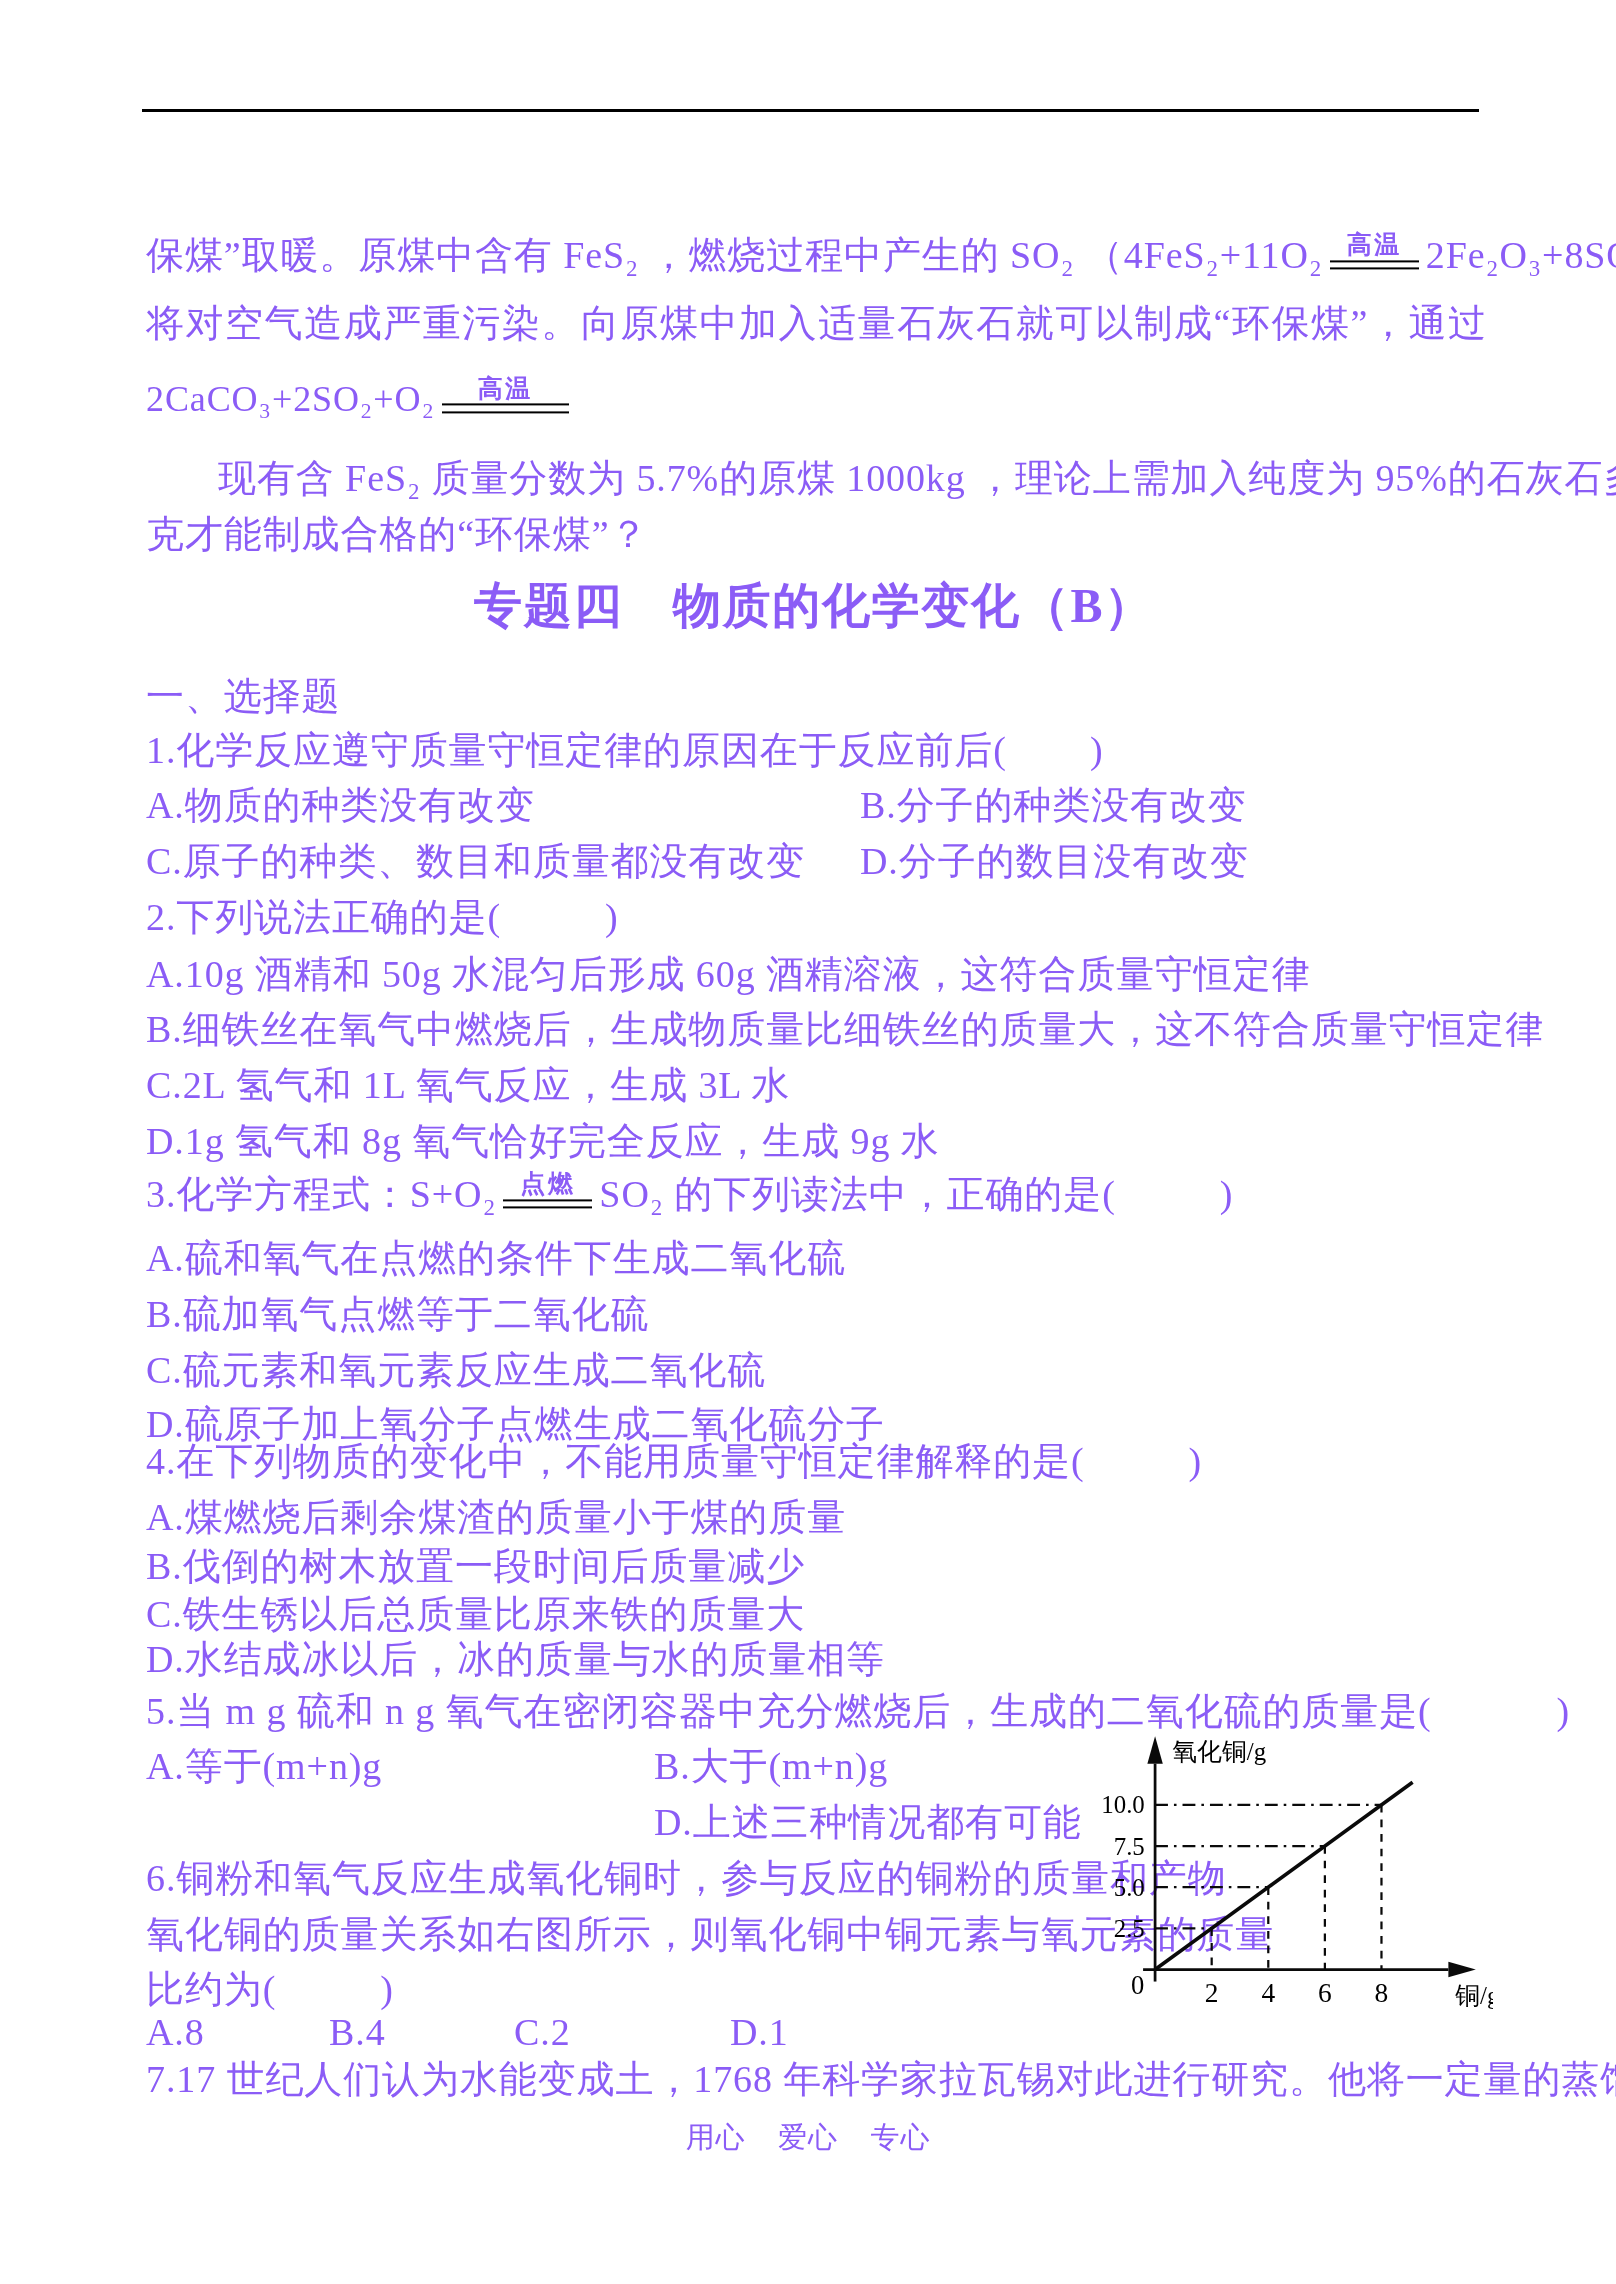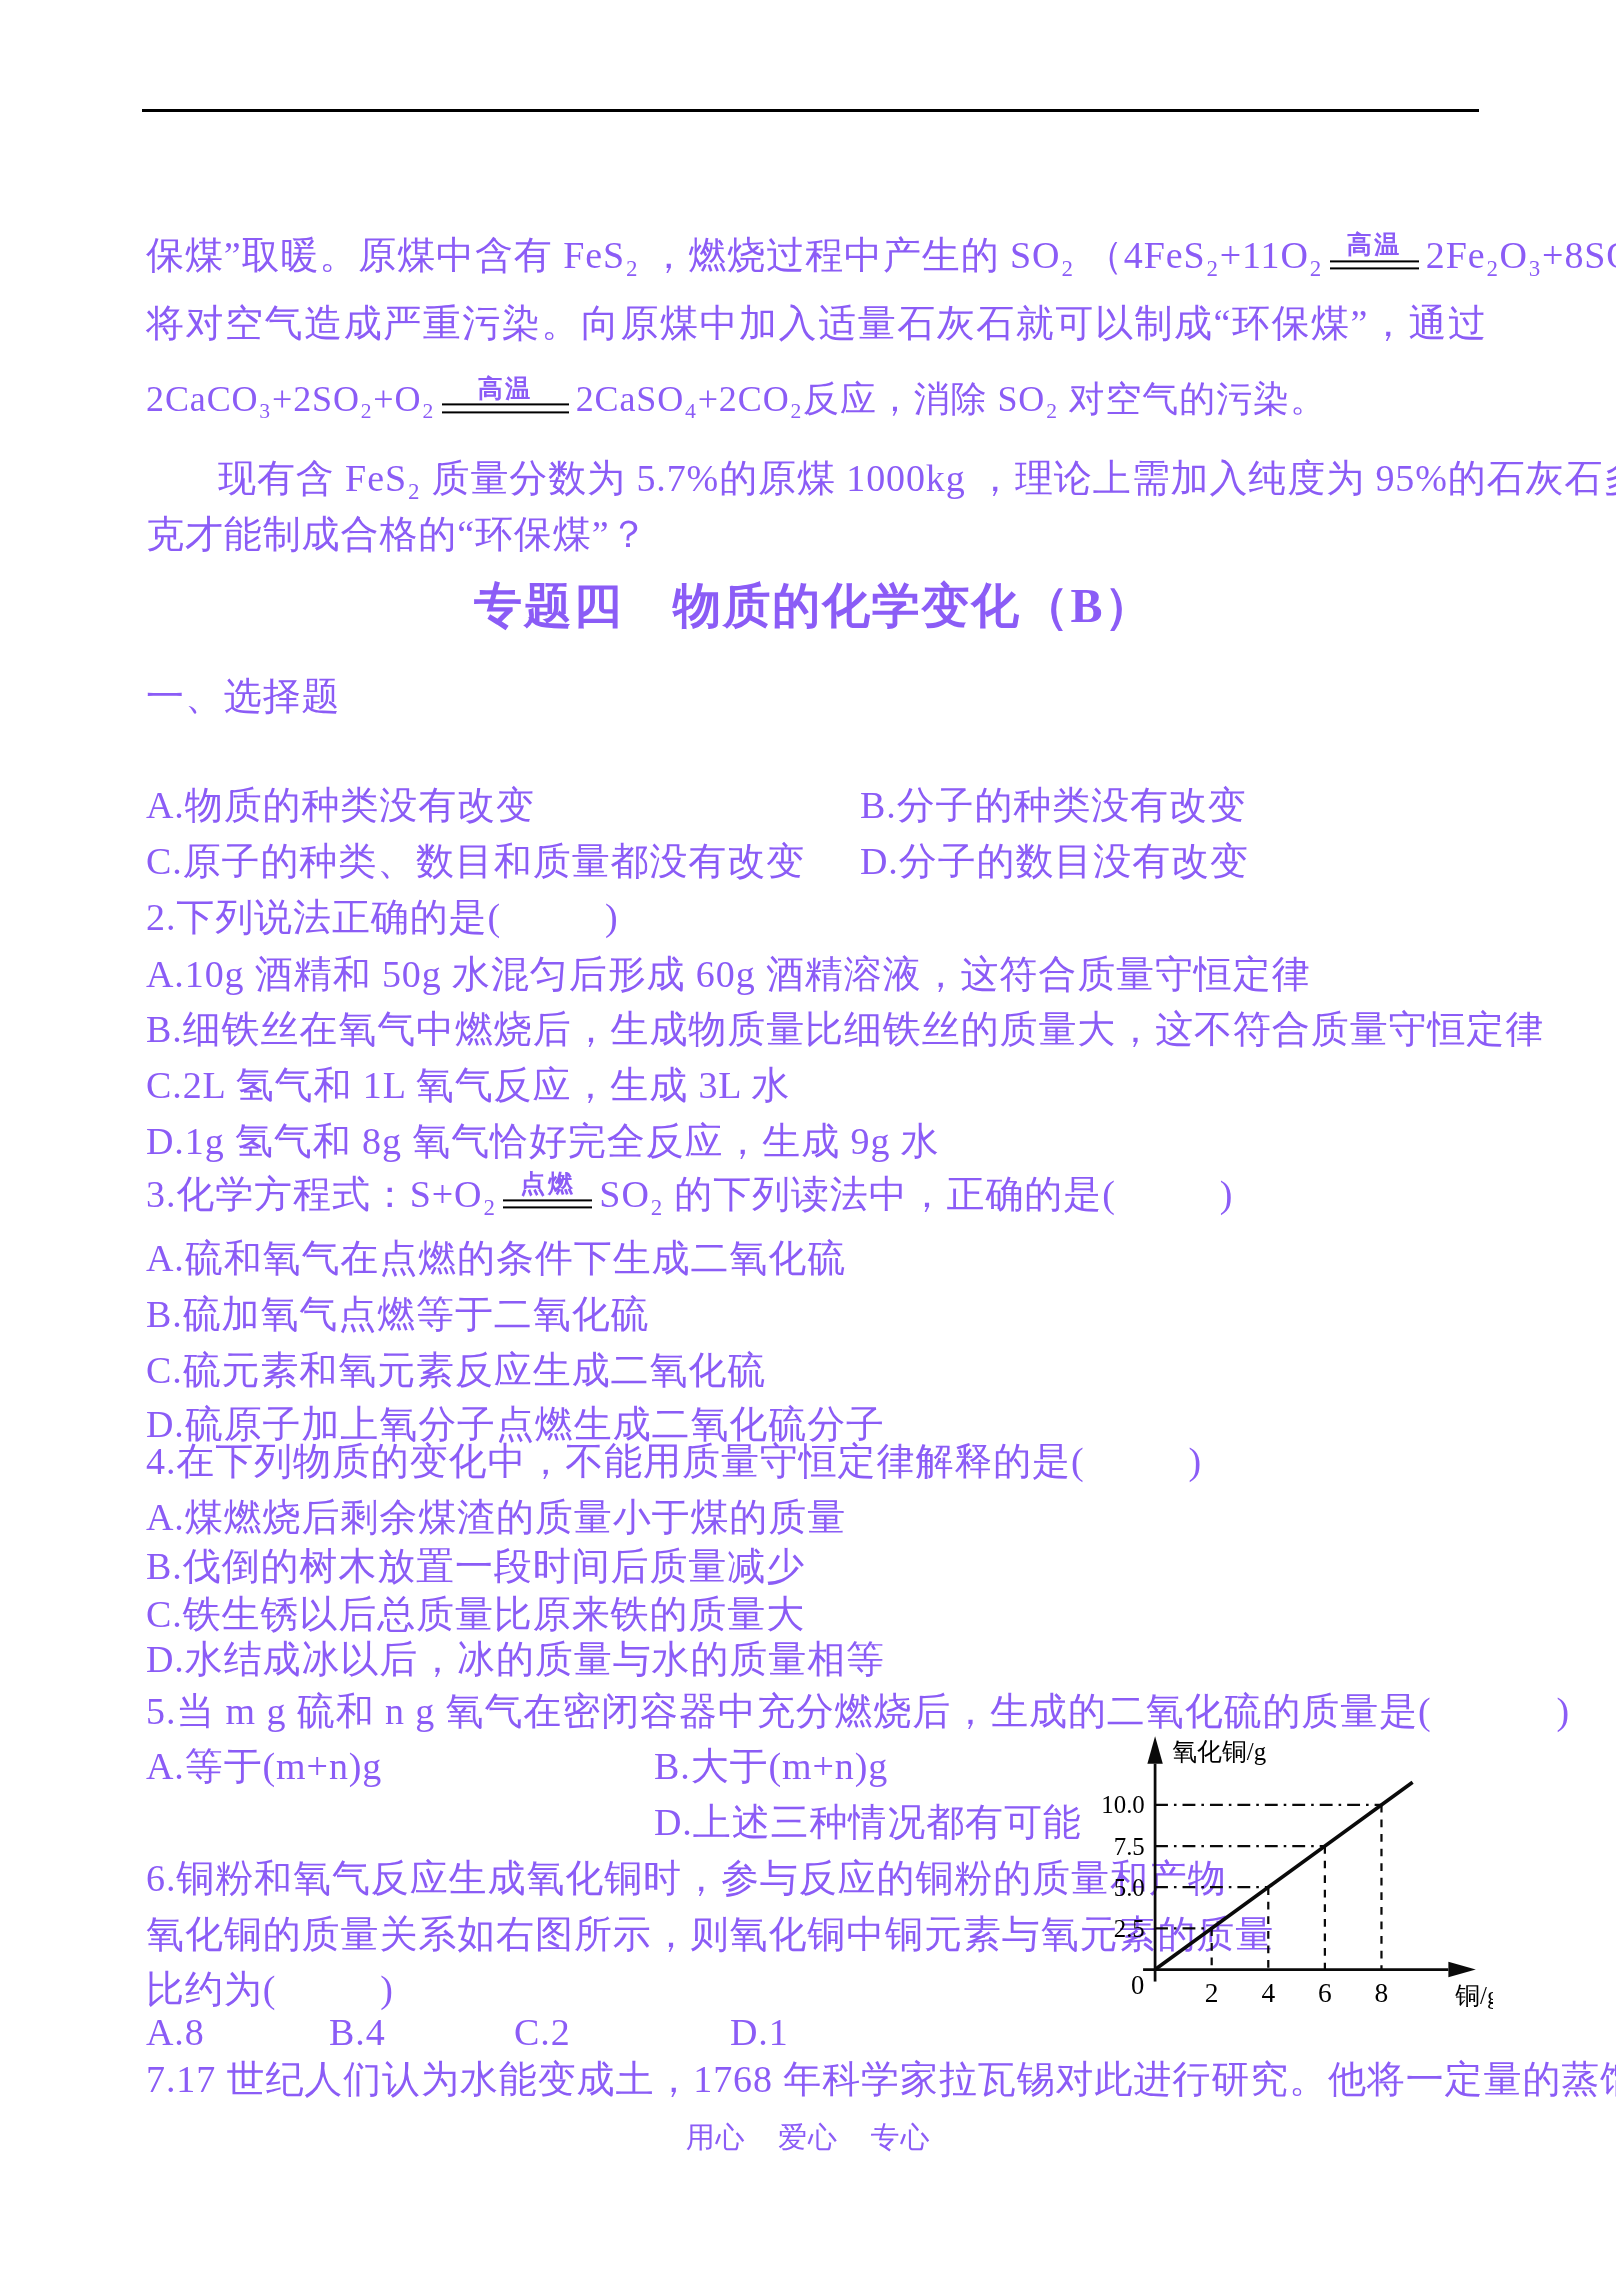--- a/index.html
+++ b/index.html
@@ -43,29 +43,30 @@
 <body>
 
 <div class="page">
 
   <div class="rule"></div>
 
   <div class="tl" style="top:227px"><span>保煤”取暖。原煤中含有 FeS₂ ，燃烧过程中产生的 SO₂ （4FeS₂+11O₂</span><span class="cond"><span class="cond-text">高温</span><span class="dbl w-md"></span></span><span>2Fe₂O₃+8SO₂）</span></div>
 
   <div class="tl just" style="top:295px">将对空气造成严重污染。向原煤中加入适量石灰石就可以制成“环保煤”，通过</div>
 
-  <div class="tl eqline" style="top:371px"><span>2CaCO₃+2SO₂+O₂</span><span class="cond"><span class="cond-text">高温</span><span class="dbl w-lg"></span></span><span>2CaSO₄+2CO₂反应，消除 SO₂ 对空气的污染。</span></div>
+  <div class="tl eqline" style="top:371px"><span>2CaCO₃+2SO₂+O₂</span><span class="cond"><span class="cond-text">高温</span><span class="dbl w-lg"></span></span></div>
 
   <div class="tl ind" style="top:450px">现有含 FeS₂ 质量分数为 5.7%的原煤 1000kg ，理论上需加入纯度为 95%的石灰石多少千</div>
   <div class="tl" style="top:506px">克才能制成合格的“环保煤”？</div>
 
   <div class="title">专题四　物质的化学变化（B）</div>
 
   <div class="tl" style="top:668px">一、选择题</div>
 
+  <div class="tl" style="top:722px">1.化学反应遵守质量守恒定律的原因在于反应前后(        )</div>
   <div class="tl cols" style="top:777px">
     <span class="col" style="left:146px">A.物质的种类没有改变</span>
     <span class="col" style="left:860px">B.分子的种类没有改变</span>
   </div>
   <div class="tl cols" style="top:833px">
     <span class="col" style="left:146px">C.原子的种类、数目和质量都没有改变</span>
     <span class="col" style="left:860px">D.分子的数目没有改变</span>
   </div>
 
   <div class="tl" style="top:889px">2.下列说法正确的是(          )</div>

